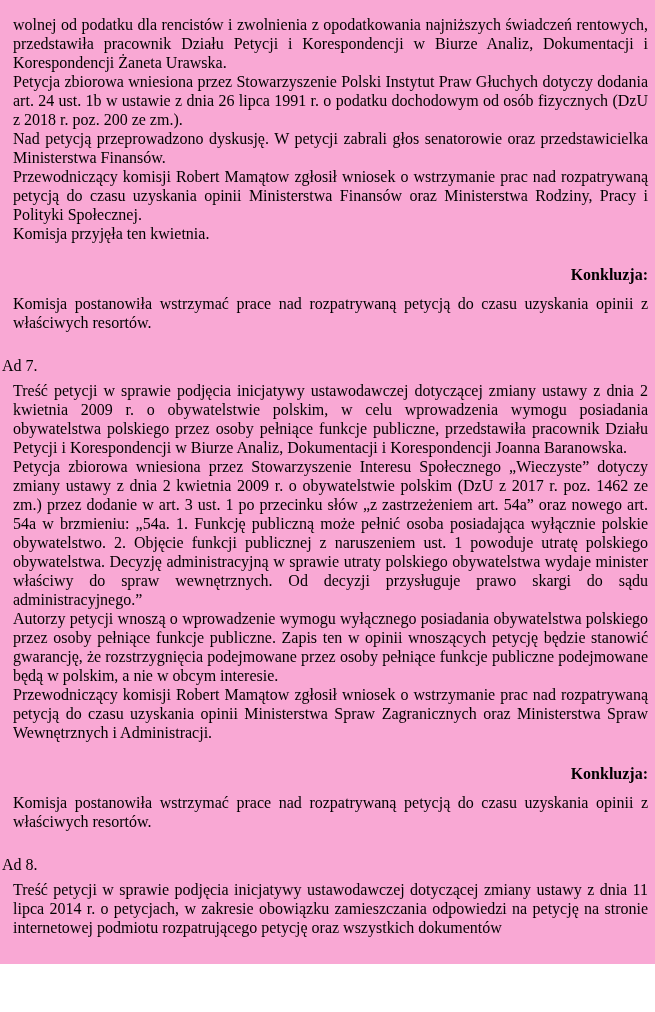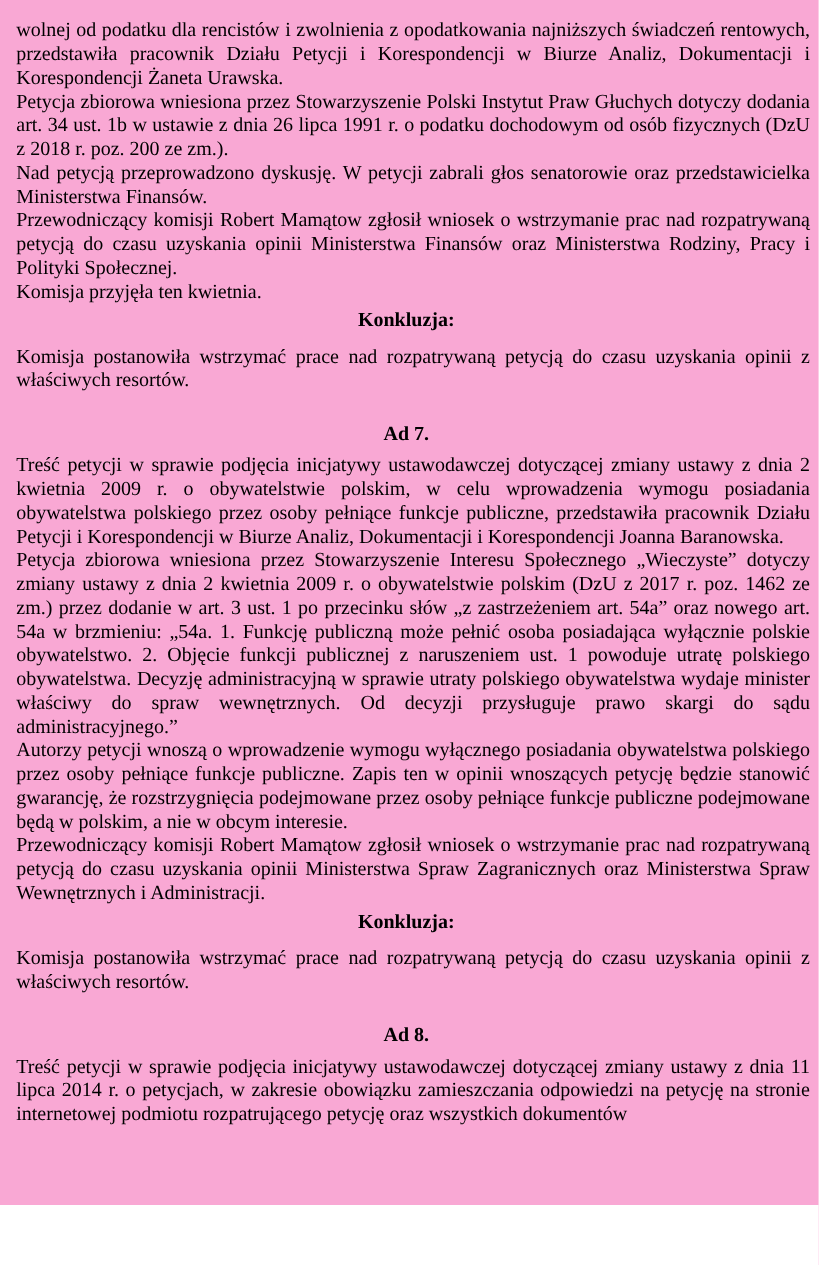--- a/index.html
+++ b/index.html
@@ -21,38 +21,38 @@
     overflow: hidden;
   }
   .sec { margin: 0; padding: 0; }
   .par {
     margin: 0 0 0 11px;
     padding: 0;
     text-align: justify;
     text-justify: inter-word;
   }
   .heading-ad {
-    font-weight: bold;
+    font-weight: normal;
     margin: 24px 0 6px 0;
-    text-align: center;
+    text-align: left;
   }
   .heading-konkluzja {
     font-weight: bold;
-    margin: 4px 0 10px 0;
-    text-align: center;
+    margin: 22px 0 10px 0;
+    text-align: right;
   }
 </style>
 </head>
 <body>
 
 <div class="page">
 
   <section class="sec">
     <p class="par">wolnej od podatku dla rencistów i zwolnienia z opodatkowania najniższych świadczeń rentowych, przedstawiła pracownik Działu Petycji i Korespondencji w Biurze Analiz, Dokumentacji i Korespondencji Żaneta Urawska.</p>
-    <p class="par">Petycja zbiorowa wniesiona przez Stowarzyszenie Polski Instytut Praw Głuchych dotyczy dodania art. 34 ust. 1b w ustawie z dnia 26 lipca 1991 r. o podatku dochodowym od osób fizycznych (DzU z 2018 r. poz. 200 ze zm.).</p>
+    <p class="par">Petycja zbiorowa wniesiona przez Stowarzyszenie Polski Instytut Praw Głuchych dotyczy dodania art. 24 ust. 1b w ustawie z dnia 26 lipca 1991 r. o podatku dochodowym od osób fizycznych (DzU z 2018 r. poz. 200 ze zm.).</p>
     <p class="par">Nad petycją przeprowadzono dyskusję. W petycji zabrali głos senatorowie oraz przedstawicielka Ministerstwa Finansów.</p>
     <p class="par">Przewodniczący komisji Robert Mamątow zgłosił wniosek o wstrzymanie prac nad rozpatrywaną petycją do czasu uzyskania opinii Ministerstwa Finansów oraz Ministerstwa Rodziny, Pracy i Polityki Społecznej.</p>
     <p class="par">Komisja przyjęła ten kwietnia.</p>
     <div class="heading-konkluzja">Konkluzja:</div>
     <p class="par">Komisja postanowiła wstrzymać prace nad rozpatrywaną petycją do czasu uzyskania opinii z właściwych resortów.</p>
   </section>
 
   <section class="sec">
     <div class="heading-ad">Ad 7.</div>
     <p class="par">Treść petycji w sprawie podjęcia inicjatywy ustawodawczej dotyczącej zmiany ustawy z dnia 2 kwietnia 2009 r. o obywatelstwie polskim, w celu wprowadzenia wymogu posiadania obywatelstwa polskiego przez osoby pełniące funkcje publiczne, przedstawiła pracownik Działu Petycji i Korespondencji w Biurze Analiz, Dokumentacji i Korespondencji Joanna Baranowska.</p>

